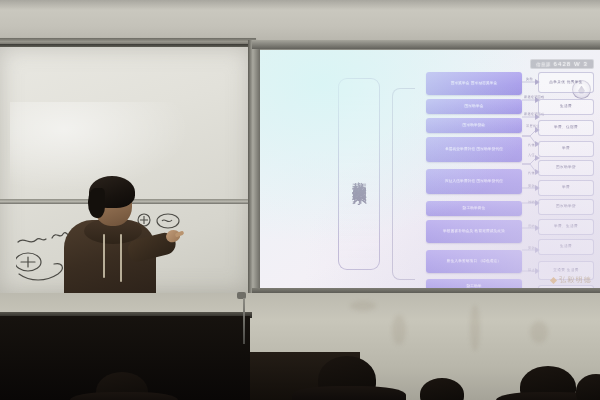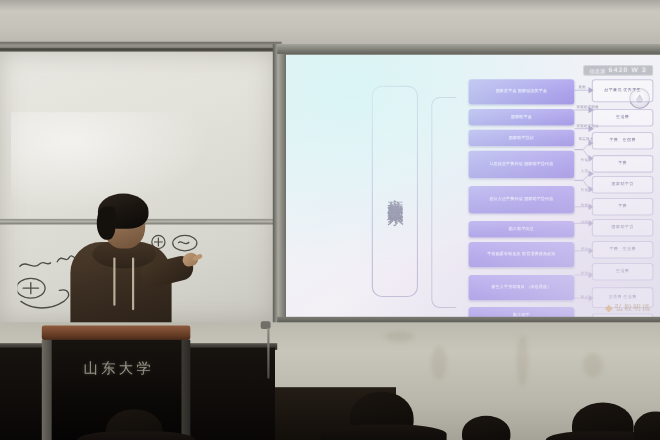--- a/index.html
+++ b/index.html
@@ -386,29 +386,20 @@
     <div class="wall-stain" style="left:470px;top:12px;width:10px;height:46px;"></div>
     <div class="wall-stain" style="left:530px;top:28px;width:18px;height:22px;"></div>
   </div>
   <div class="desk-edge"></div>
   <div class="dark-desk"></div>
   <div class="back-dark"></div>
 
   <div class="mic-head"></div>
   <div class="mic-pole"></div>
 
-  <div class="podium">
-    <div class="podium-top"></div>
-    <div class="podium-side"></div>
-    <div class="podium-side-r"></div>
-    <div class="podium-body"></div>
-    <div class="podium-text">
-      <span>山东大学</span>
-    </div>
-  </div>
 
   <div class="head" style="left:96px;top:372px;width:52px;height:40px;"></div>
   <div class="shoulder" style="left:70px;top:392px;width:108px;height:20px;"></div>
   <div class="head" style="left:318px;top:356px;width:58px;height:48px;"></div>
   <div class="shoulder" style="left:292px;top:386px;width:114px;height:22px;"></div>
   <div class="head" style="left:420px;top:378px;width:44px;height:32px;"></div>
   <div class="head" style="left:520px;top:366px;width:56px;height:42px;"></div>
   <div class="shoulder" style="left:496px;top:392px;width:104px;height:20px;"></div>
   <div class="head" style="left:576px;top:374px;width:40px;height:34px;"></div>
 

